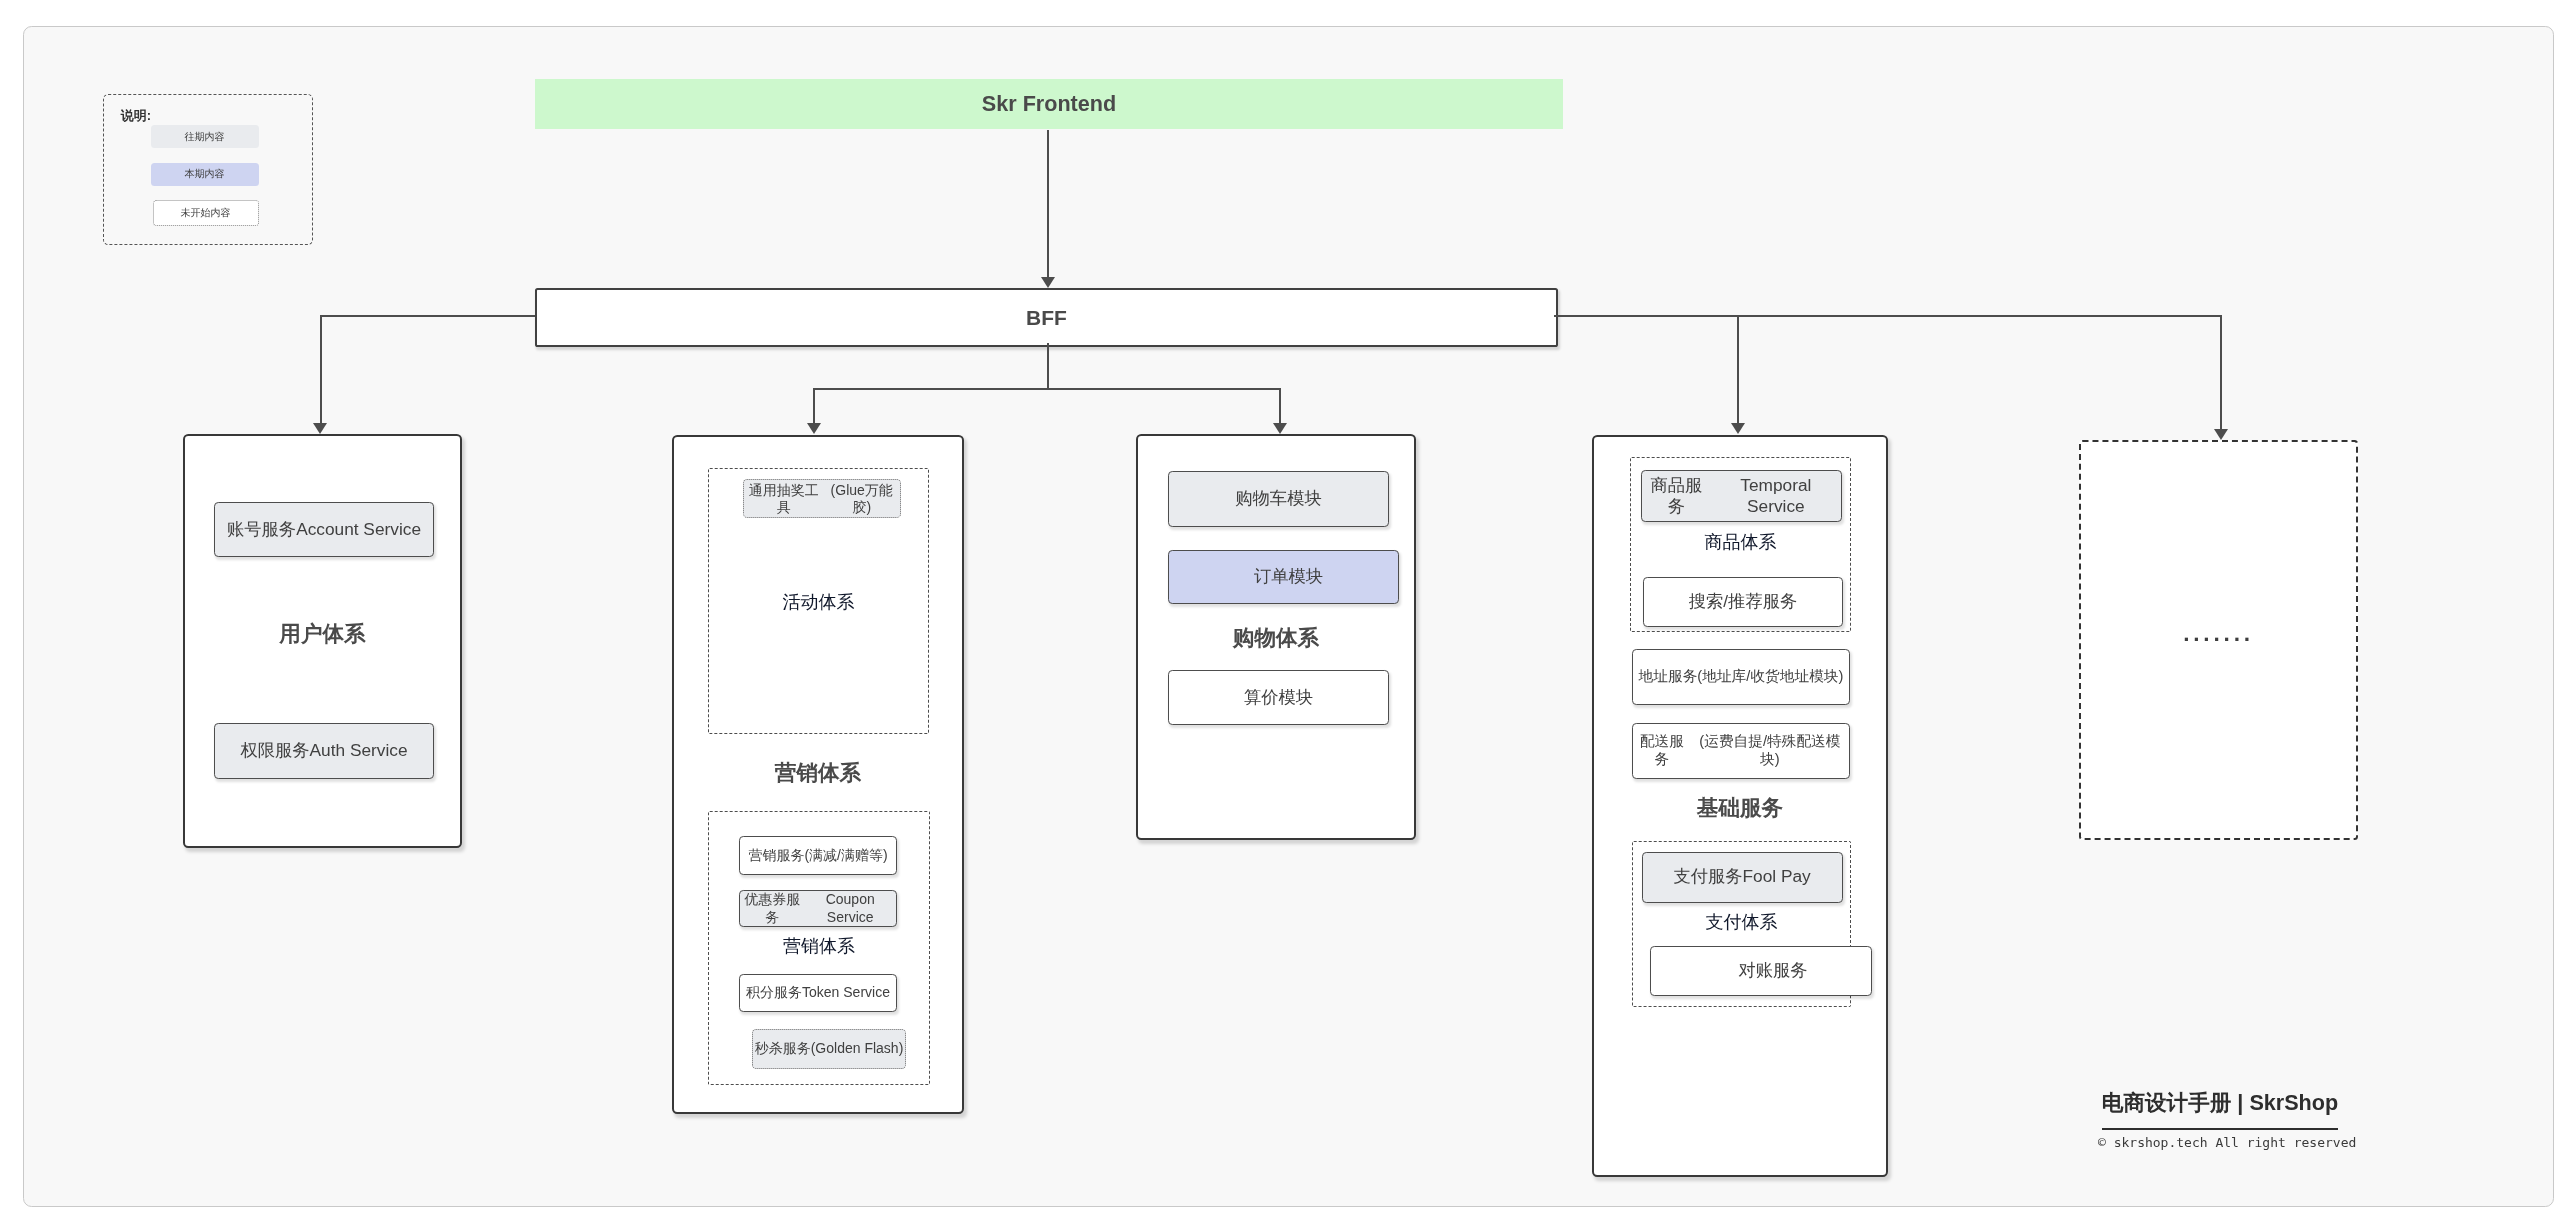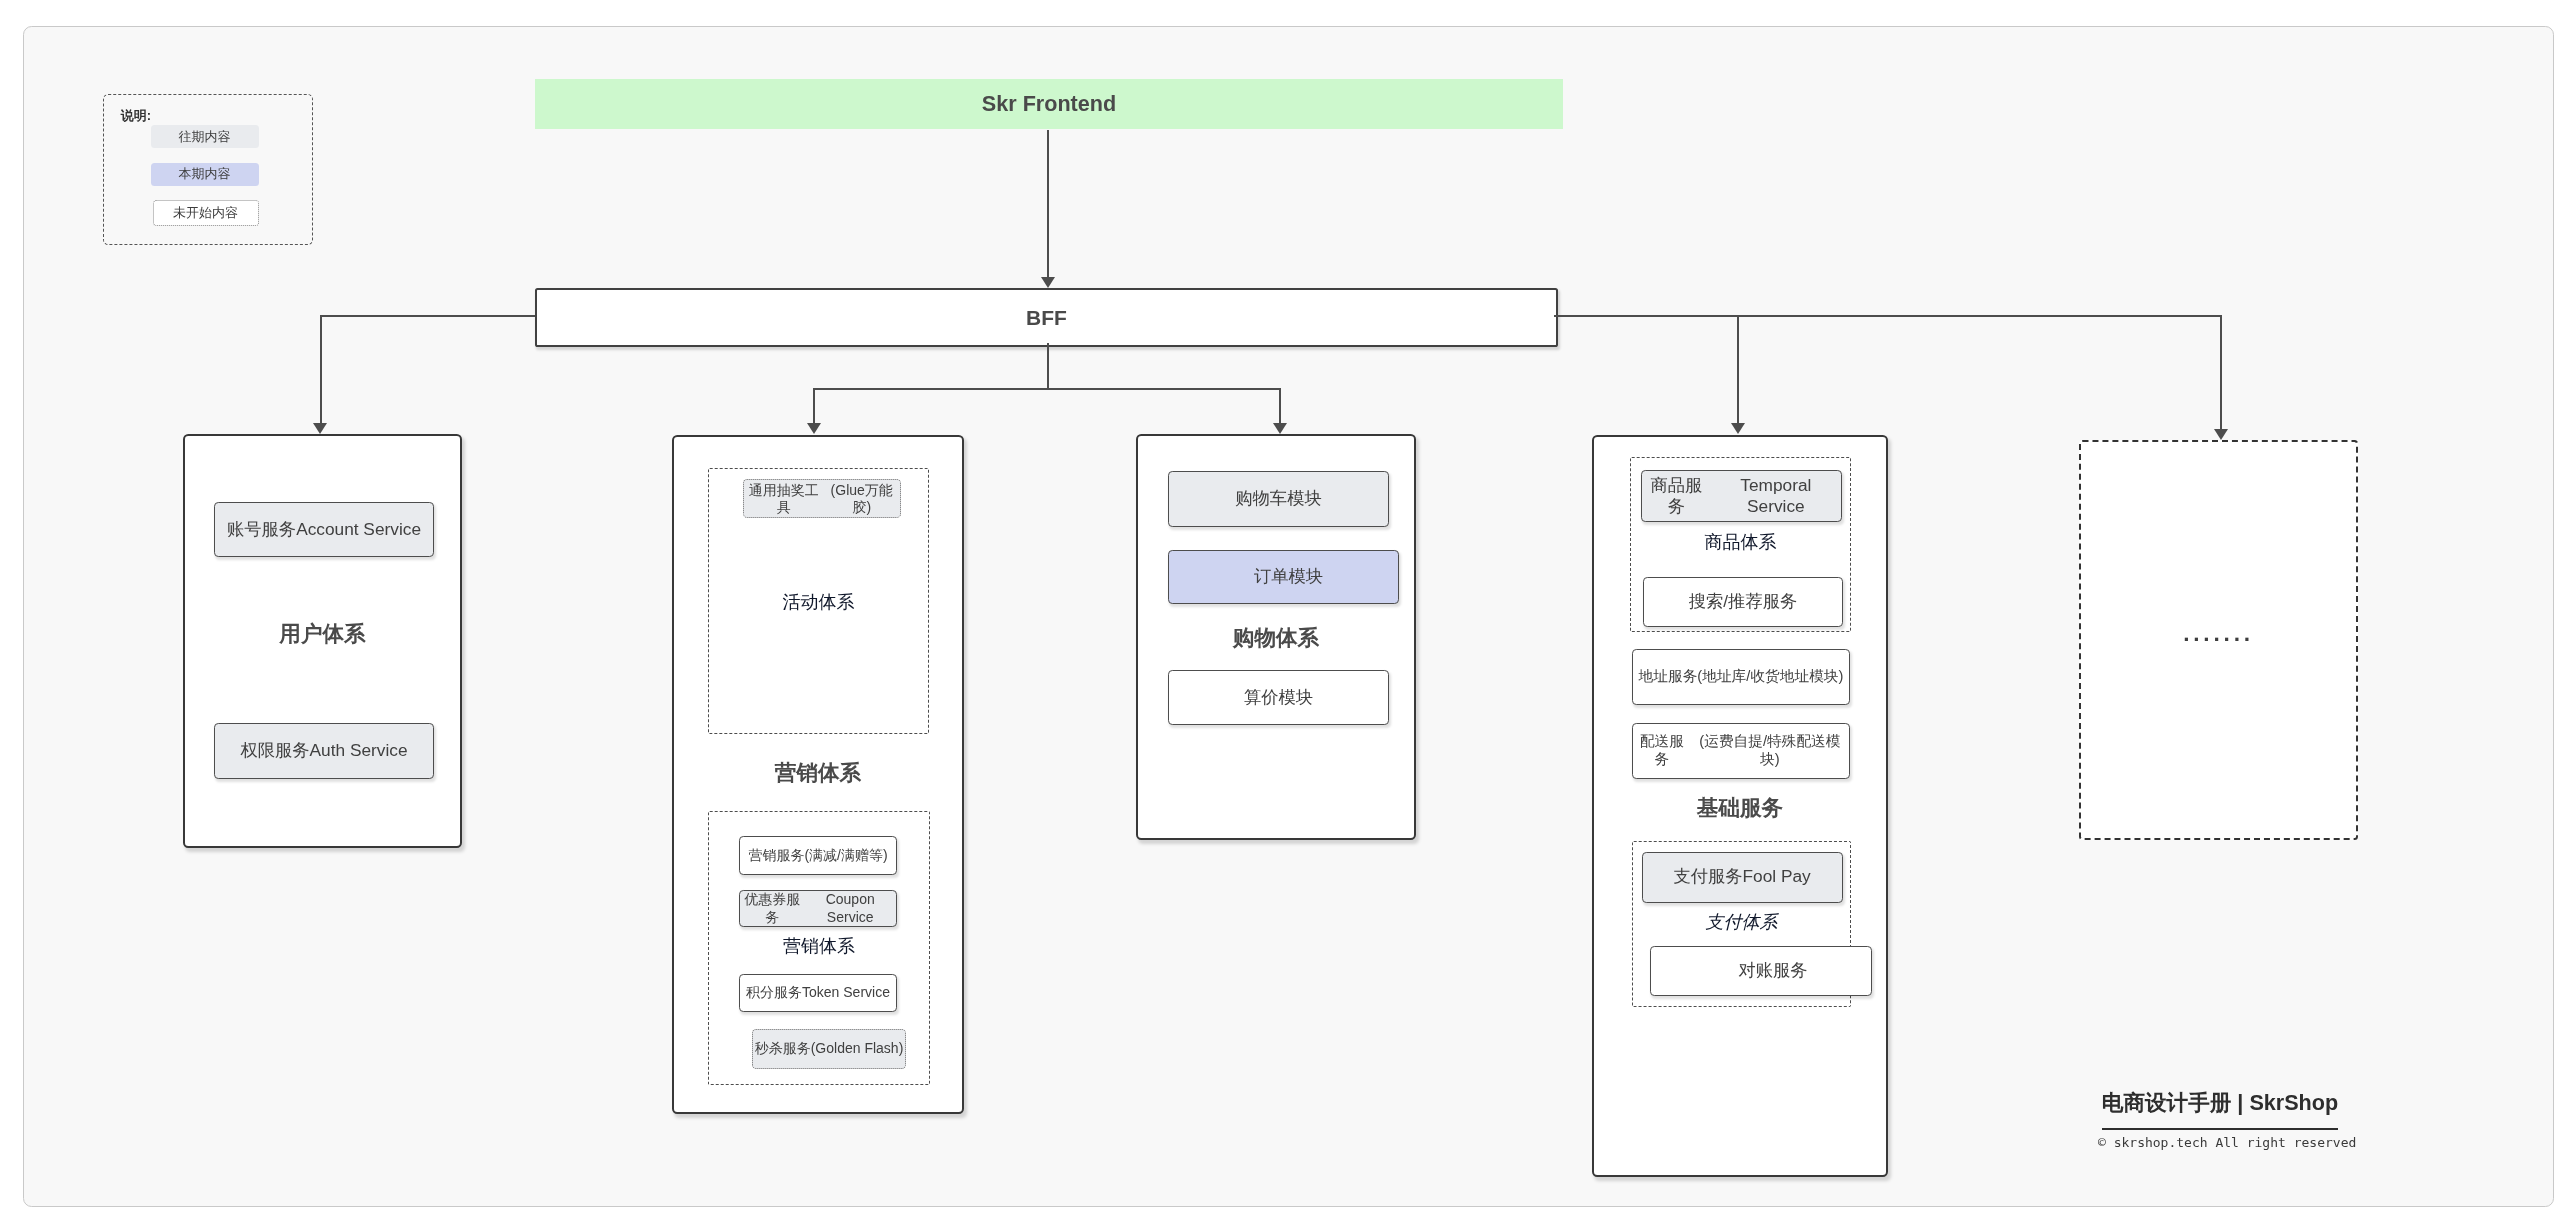--- a/index.html
+++ b/index.html
@@ -49,21 +49,21 @@
   #bff{
     left:535px;top:288px;width:1019px;height:55px;display:flex;align-items:center;justify-content:center;
     background:#ffffff;border:2.2px solid #414141;border-radius:2.6px;
     font-size:21px;font-weight:bold;color:#4a4a4a;box-shadow:1.7px 2.6px 2.6px rgba(0,0,0,0.15);
   }
   
   #legend{left:79px;top:67px;width:208px;height:149px;border:1.7px dashed #555;border-radius:5.2px;}
   #legend .legend-title{position:absolute;left:17.3px;top:12px;font-size:13px;font-weight:bold;color:#333;}
   .legend-item{
     position:absolute;display:flex;align-items:center;justify-content:center;
-    font-size:13px;color:#3d3d3d;border-radius:3.5px;
+    font-size:10px;color:#3d3d3d;border-radius:3.5px;
   }
   #legend-past{left:47px;top:30px;width:108px;height:23px;background:#e9ebee;}
   #legend-current{left:47px;top:68px;width:108px;height:22.5px;background:#ced4f1;}
   #legend-notstarted{left:49px;top:105px;width:104px;height:24px;background:#fff;border:0.9px dotted #8a8a8a;}
   
   .line{position:absolute;background:#4d4d4d;}
   .arrow-down{
     position:absolute;width:0;height:0;
     border-left:7px solid transparent;border-right:7px solid transparent;border-top:11.2px solid #4d4d4d;
   }
@@ -198,21 +198,21 @@
   <div class="node small" style="left:38px;top:286px;width:216px;height:54px;font-size:14.7px;">
     <span>配送服务</span>
     <span class="l2">(运费自提/特殊配送模块)</span>
   </div>
   <div class="section-title" style="top:358px;">基础服务</div>
   <div class="dashed-group" style="left:38px;top:404px;width:217px;height:164px;">
     <div class="node gray" style="left:8.6px;top:9.5px;width:199px;height:49px;">
       <span>支付服务</span>
       <span class="l2">Fool Pay</span>
     </div>
-    <div class="group-label" style="top:69px;font-style:italic;">支付体系</div>
+    <div class="group-label" style="top:69px;">支付体系</div>
     <div class="node" style="left:17px;top:104px;width:196px;height:48px;padding-left:24px;">
       <span>对账服务</span>
 
     </div>
   </div>
 </div>
 
 <div id="future-box" class="abs">·······</div>
 
 <div id="footer" class="abs">

